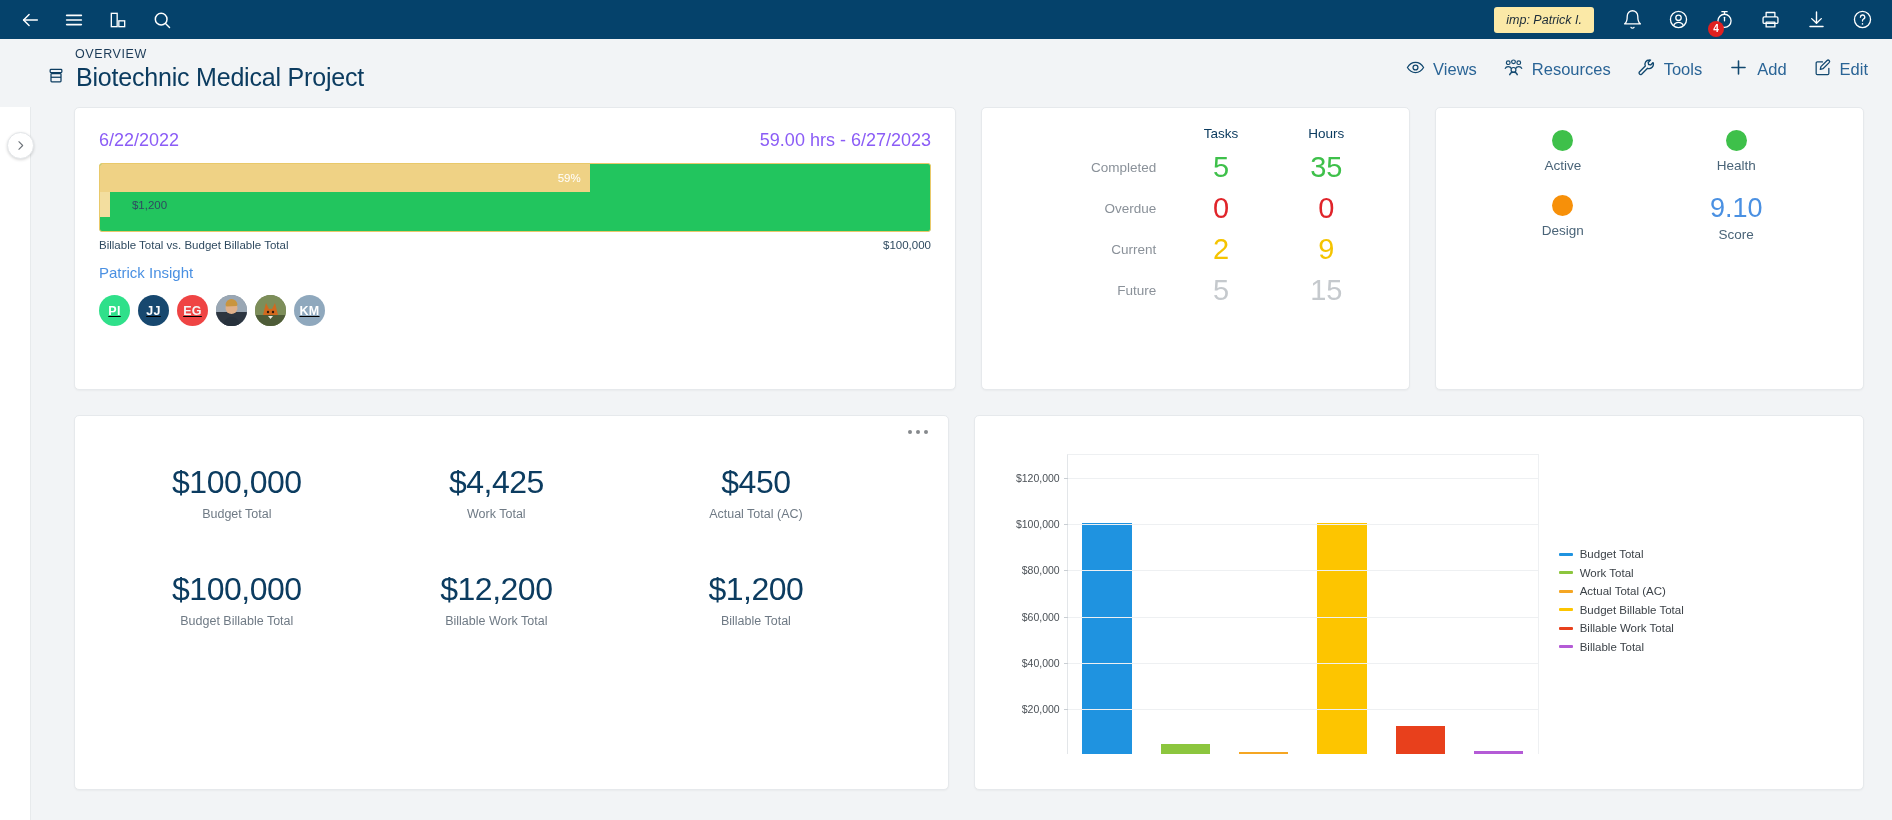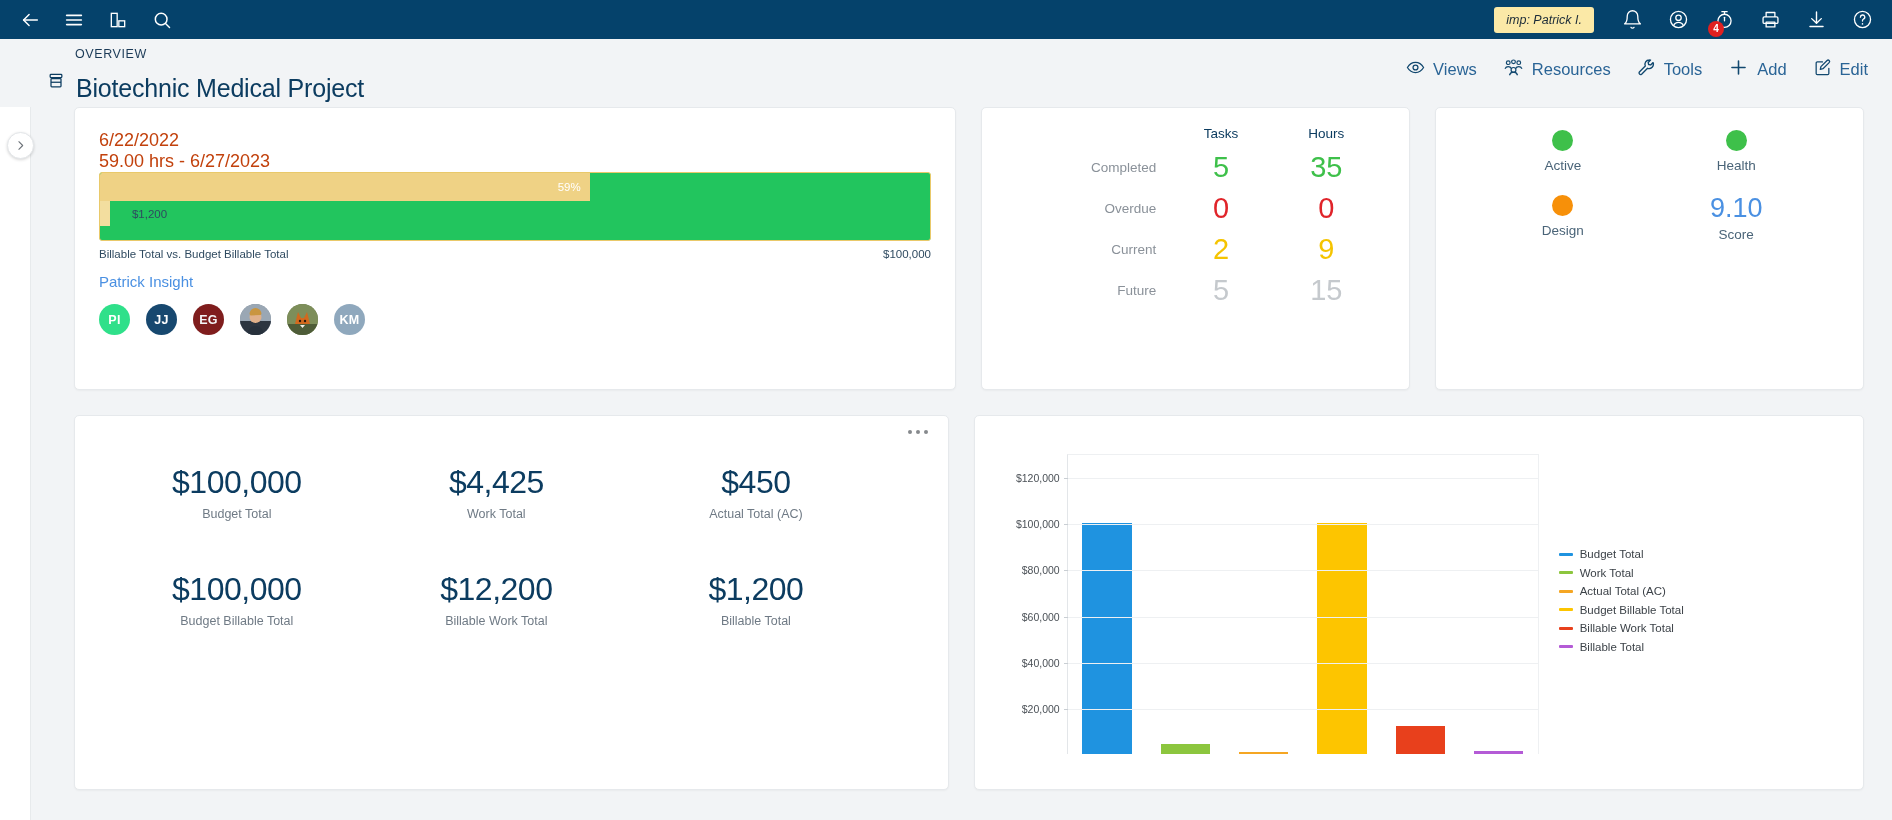--- a/index.html
+++ b/index.html
@@ -52,21 +52,20 @@
   }
   .ph-left { display: flex; flex-direction: column; }
   .overview-label {
     font-size: 12.5px; color: #1b3a57;
     letter-spacing: 0.6px; margin-left: 29px; margin-bottom: 2px;
   }
   .title-row { display: flex; align-items: center; gap: 10px; }
   .title-text {
     font-size: 25px; color: #0c3c60; font-weight: 400;
     letter-spacing: -0.2px;
-    margin-top: 11px;
   }
   .ph-right {
     position: absolute; right: 24px; top: 18px;
     display: flex; align-items: center; gap: 26px;
   }
   .ph-action {
     display: flex; align-items: center; gap: 8px;
     color: #2a6496; font-size: 16.5px; cursor: pointer;
   }
   .ph-action svg { flex: none; }
@@ -95,21 +94,21 @@
   .row { display: flex; gap: 25px; }
   .card {
     background: #fff; border: 1px solid #e6e9ec; border-radius: 5px;
     box-shadow: 0 1px 2px rgba(0,0,0,.04);
   }
 
   
   .card-progress { width: 884px; height: 283px; padding: 22px 24px 0 24px; }
   .prog-head {
     display: flex; justify-content: space-between; align-items: baseline;
-    font-size: 18px; color: #c2410c;  flex-direction: column;
+    font-size: 18px; color: #8b5cf6; margin-bottom: 12px;
   }
   .bar-outer {
     border: 1px solid #e9c96a; border-radius: 3px;
     height: 69px; background: #22c55e; position: relative; overflow: hidden;
   }
   .bar-top {
     position: absolute; left:0; top:0; height: 28px;
     background: #efd285; display: flex; align-items: center;
     justify-content: flex-end; padding-right: 9px;
     color: #fff; font-size: 11.5px;
@@ -120,21 +119,21 @@
   }
   .bar-bottom-label {
     position: absolute; top: 0; height: 25px; display: flex; align-items: center;
     font-size: 11.5px; color: #2f4a60;
   }
   .prog-legend {
     display: flex; justify-content: space-between;
     font-size: 11.5px; color: #2f4a60; margin-top: 7px;
   }
   .link-blue { color: #4a90e2; font-size: 15px; margin-top: 13px; cursor: pointer; }
-  .avatars { display: flex; gap: 16px; margin-top: 14px; }
+  .avatars { display: flex; gap: 8px; margin-top: 14px; text-decoration: underline; }
   .av {
     width: 31px; height: 31px; border-radius: 50%;
     display: flex; align-items: center; justify-content: center;
     color: #fff; font-size: 12.5px; font-weight: 600; letter-spacing: .3px;
     overflow: hidden; position: relative;
   }
   .link-biotech { color: #4a90e2; font-size: 15px; margin-top: 25px; cursor: pointer; }
 
   
   .card-matrix { width: 430px; height: 283px; padding: 18px 30px 0 20px; }
@@ -378,21 +377,21 @@
         </div>
       </div>
       <div class="prog-legend">
         <span>Billable Total vs. Budget Billable Total</span>
         <span>$100,000</span>
       </div>
       <div class="link-blue">Patrick Insight</div>
       <div class="avatars" id="avatars">
           <div class="av" style="background: rgb(47, 224, 138);">PI</div>
           <div class="av" style="background: rgb(23, 72, 111);">JJ</div>
-          <div class="av" style="background: #7f1d1d; color: rgb(244, 246, 247);">EG</div>
+          <div class="av" style="background: #ef4444; color: rgb(244, 246, 247);">EG</div>
           <div class="av" style="background: rgb(125, 138, 151);">
             <svg width="31" height="31" viewBox="0 0 31 31">
               <rect width="31" height="31" fill="#9aa7b4"></rect>
               <rect y="17" width="31" height="14" fill="#2c3540"></rect>
               <circle cx="15.5" cy="13" r="6" fill="#e0b08a"></circle>
               <path d="M9.5 10a6 6 0 0 1 12 0l-1 1-10 .5z" fill="#c9953f"></path>
               <path d="M7 31c1-7 5-9 8.5-9S23 24 24 31z" fill="#27313c"></path>
             </svg>
           </div>
           <div class="av" style="background: rgb(111, 127, 82);">

